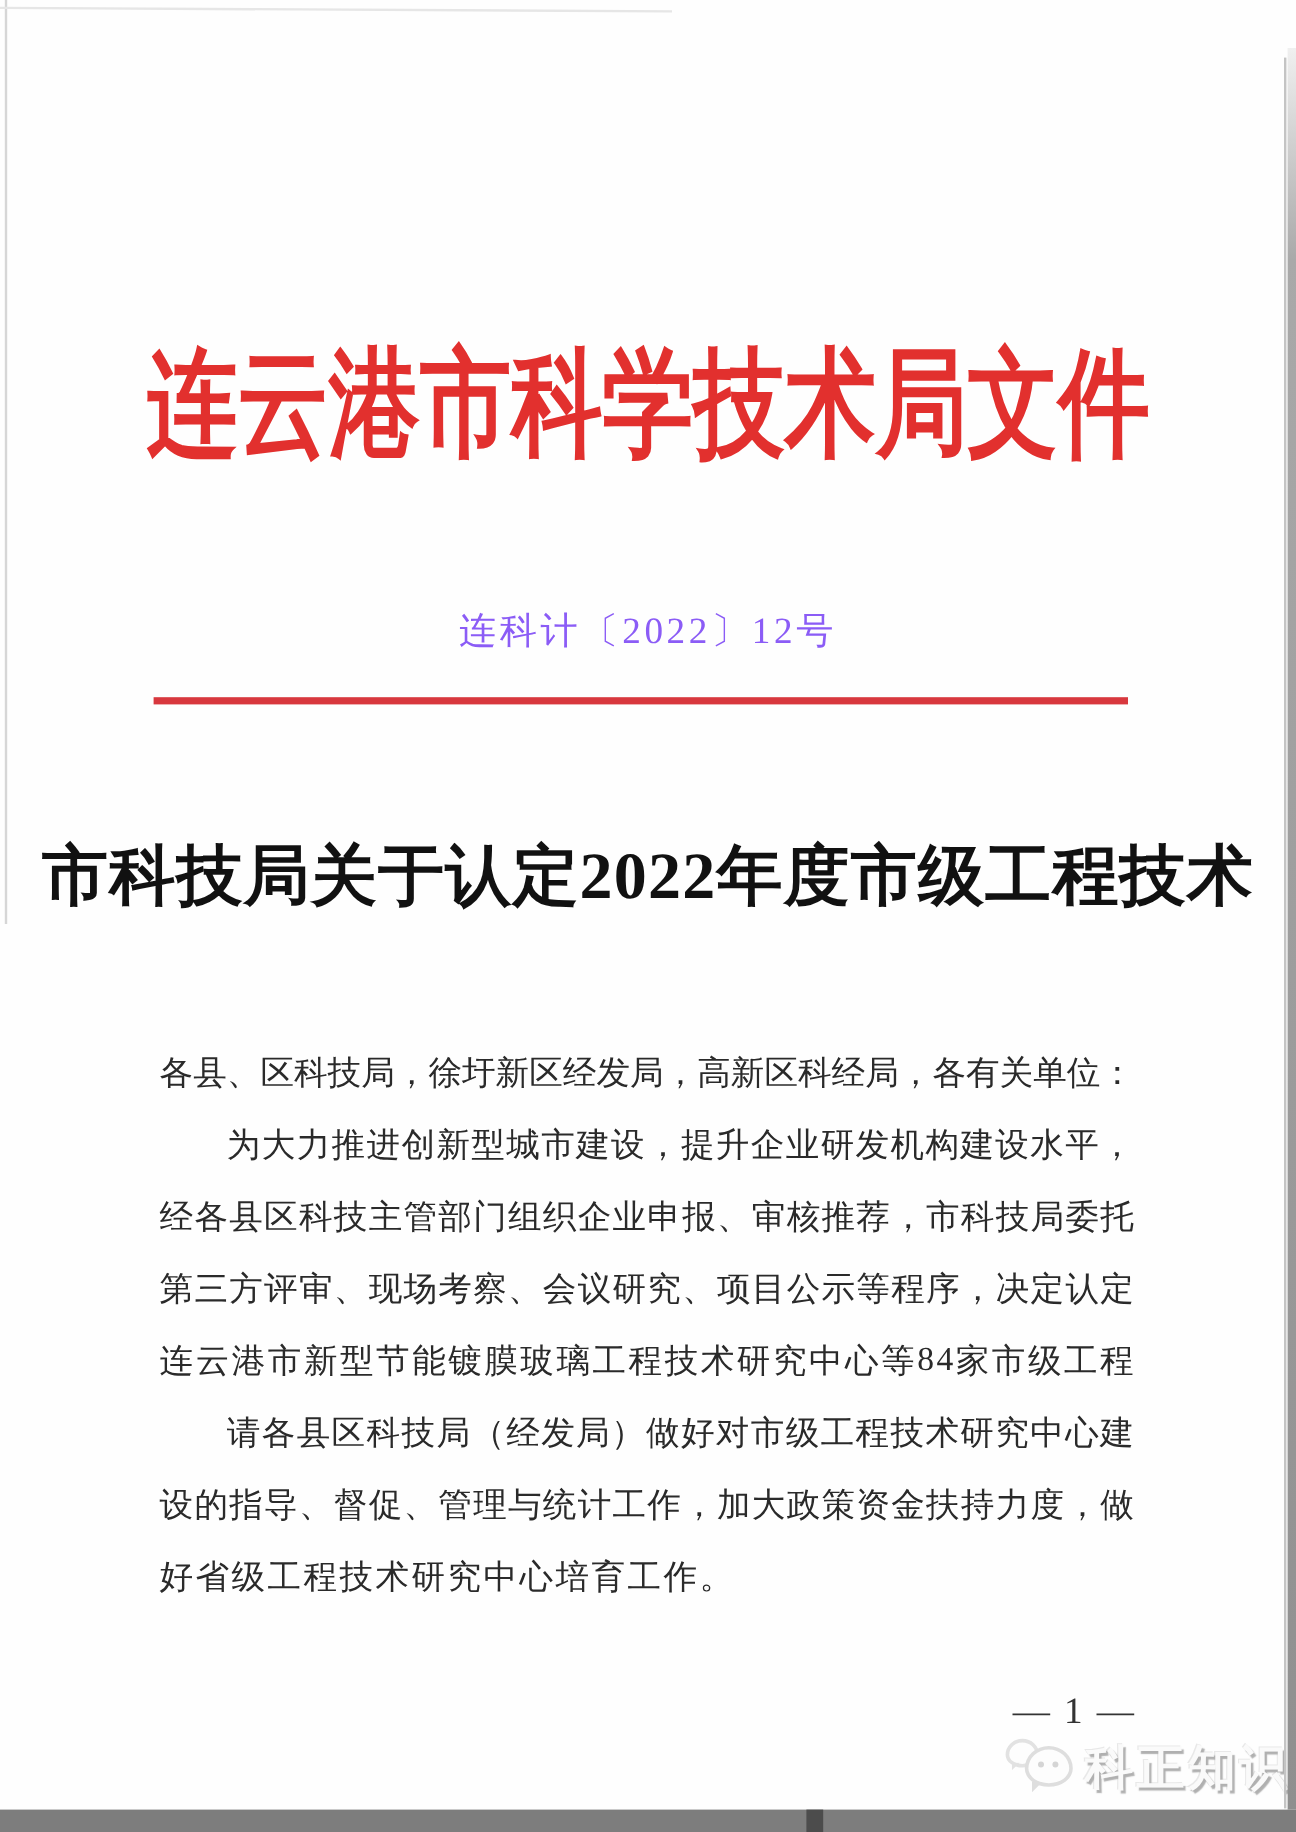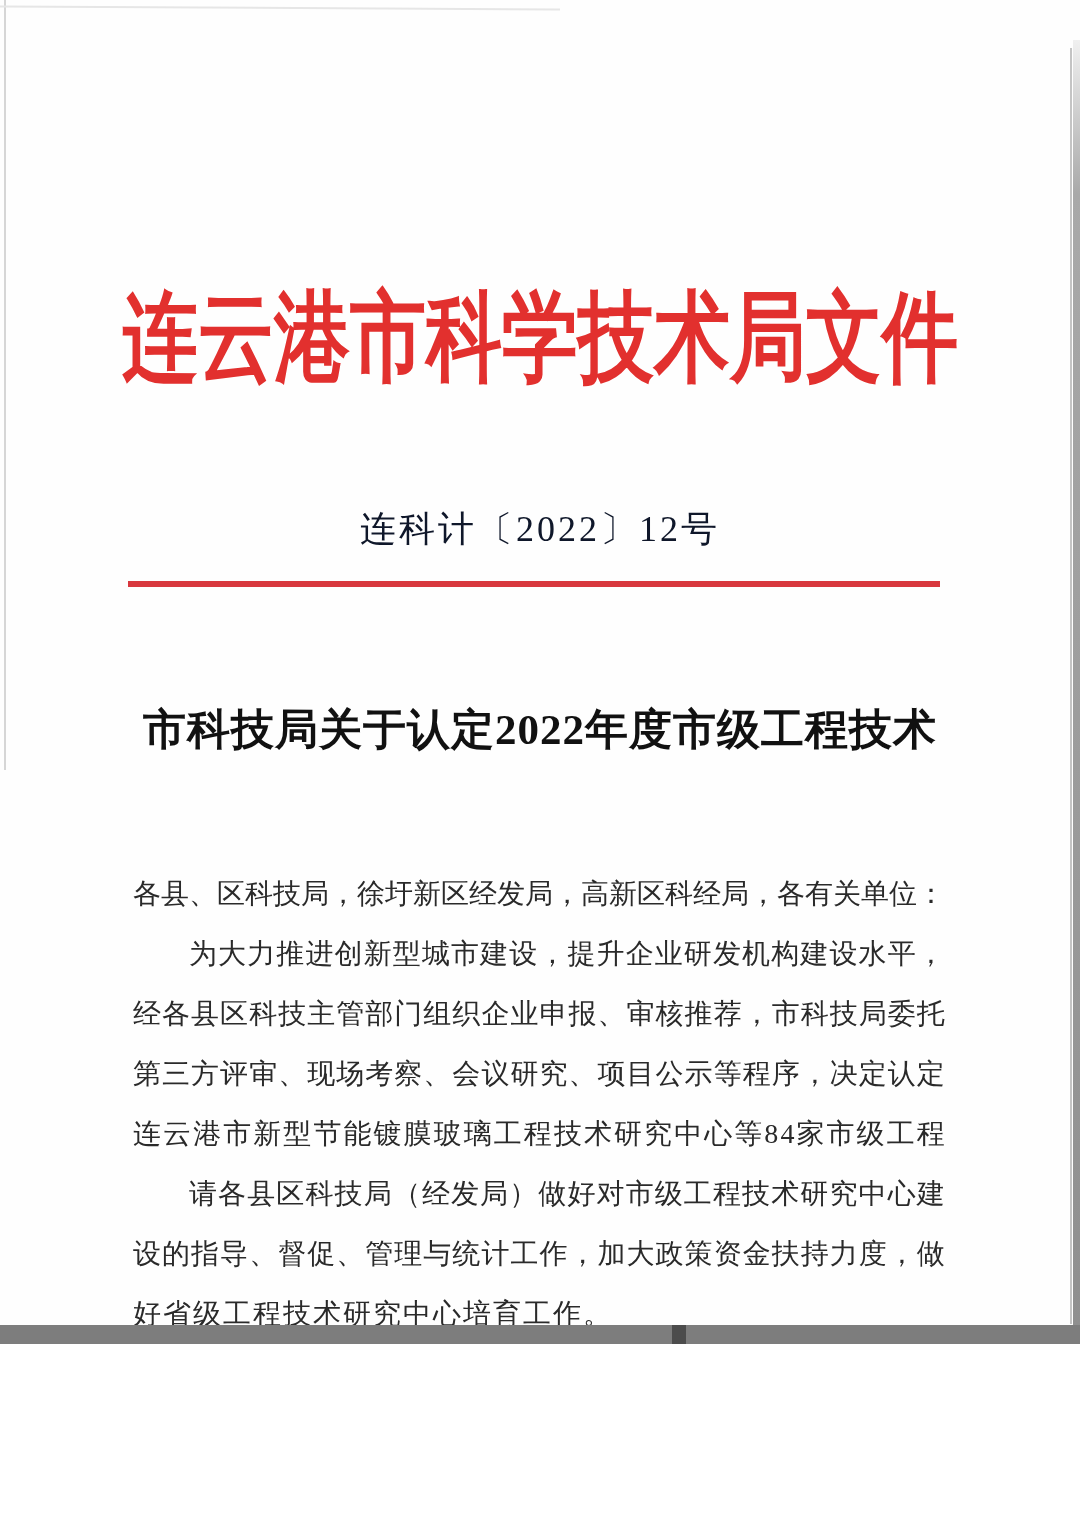--- a/index.html
+++ b/index.html
@@ -1,42 +1,42 @@
 <!DOCTYPE html>
 <html><head>
 <meta charset="utf-8">
 <style>
   html,body{margin:0;padding:0;background:#ffffff;}
   .page{
-    position:relative;width:1080px;height:1344px;background:#fefefe;overflow:hidden;
+    position:relative;width:1080px;height:1527px;background:#fefefe;overflow:hidden;
     font-family:"Liberation Serif","DejaVu Serif",serif;color:#262626;
   }
   
   .edge-left{position:absolute;left:4px;top:0;width:2px;height:770px;background:#d6d6d6;}
   .edge-top{position:absolute;left:0;top:7px;width:560px;height:2px;background:#e6e6e6;transform:rotate(.3deg);}
   .edge-right-line{position:absolute;right:8px;top:48px;bottom:20px;width:2px;background:#c4c4c4;}
   .edge-right-strip{position:absolute;right:0;top:40px;bottom:19px;width:7px;
     background:linear-gradient(to bottom,#f0f0f0 0%,#a9a9a9 12%,#8f8f8f 100%);}
   .bottom-band{position:absolute;left:0;right:0;bottom:0;height:19px;background:#7d7d7d;}
   .bottom-band-notch{position:absolute;left:672px;bottom:0;width:14px;height:19px;background:#4c4c4c;}
   
   .agency-header{
     position:absolute;top:284px;left:0;width:100%;text-align:center;
     font-size:76px;line-height:1.1;font-weight:bold;color:#e2302e;
     transform:scaleY(1.3);transform-origin:50% 0;white-space:nowrap;
   }
   .doc-number{
     position:absolute;top:505px;left:0;width:100%;text-align:center;
-    font-size:36px;letter-spacing:3px;color:#0f172a;
+    font-size:31px;letter-spacing:3px;color:#8b5cf6;
   }
   .red-divider{position:absolute;top:581px;left:128px;width:812px;height:6px;background:#d8383e;}
   
   .notice-title{
     position:absolute;top:702px;left:0;width:100%;text-align:center;
-    font-weight:bold;font-size:43px;line-height:56px;letter-spacing:1px;color:#111;
+    font-weight:bold;font-size:55px;line-height:56px;letter-spacing:1px;color:#111;
   }
   
   .body-block{position:absolute;top:864px;left:133px;width:812px;font-size:28px;color:#2a2a2a;}
   .line{height:60px;display:flex;align-items:center;width:100%;box-sizing:border-box;}
   .just{justify-content:space-between;}
   .indent{padding-left:56px;}
   .natural{letter-spacing:2px;}
   .page-number{position:absolute;top:1408px;right:133px;font-size:31px;letter-spacing:2px;color:#333;}
   
   .watermark{position:absolute;left:838px;top:1446px;display:flex;align-items:center;gap:8px;}

